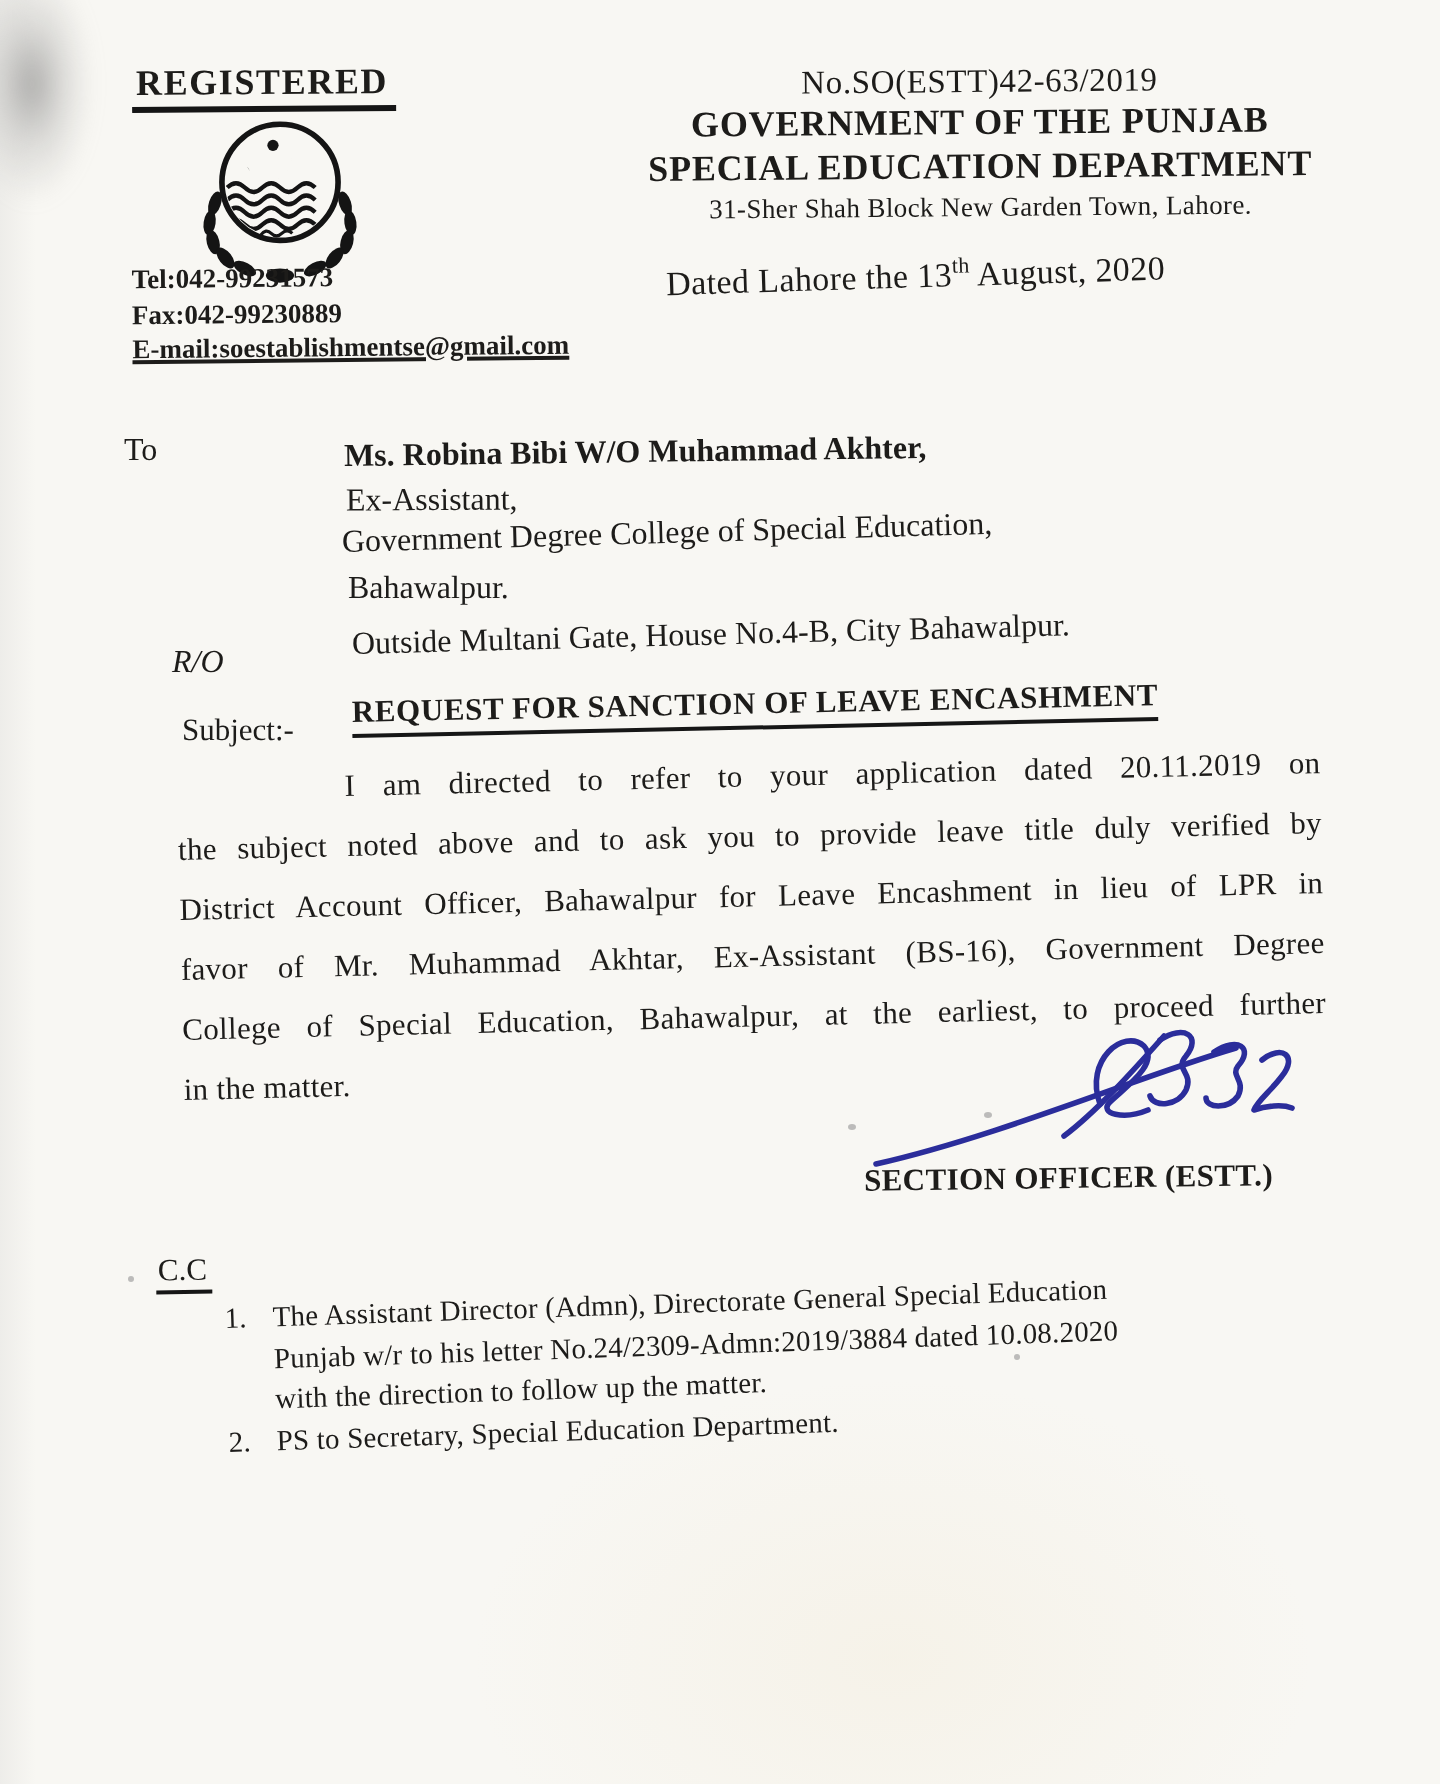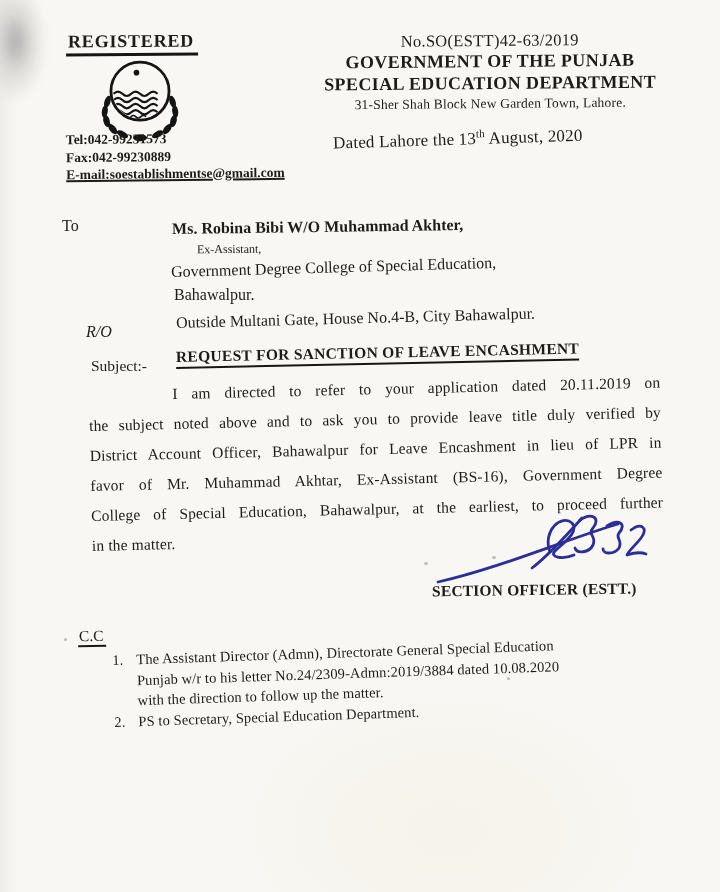--- a/index.html
+++ b/index.html
@@ -32,21 +32,21 @@
   .contact{left:66px;top:130px;font-weight:700;font-size:13.5px;line-height:17.5px;transform:rotate(-.6deg);}
   .contact .email{text-decoration:underline;text-decoration-thickness:1.5px;}
   .head-block{left:295px;top:31px;width:390px;text-align:center;transform:rotate(-.5deg);}
   .refno{font-size:16.5px;letter-spacing:.3px;}
   .org{font-size:18px;font-weight:700;letter-spacing:.4px;line-height:21.5px;}
   .office-addr{font-size:13.5px;margin-top:2px;letter-spacing:.2px;}
   .date-line{left:333px;top:128px;font-size:17px;transform:rotate(-1.8deg);letter-spacing:.2px;}
   .date-line sup{font-size:11px;}
   .to-label{left:62px;top:201px;font-size:16px;margin-top:16px;}
   .rcpt-name{left:172px;top:218px;font-size:16px;font-weight:700;transform:rotate(-.8deg);}
-  .rcpt-desig{left:173px;top:242px;font-size:12px;transform:rotate(-.4deg);margin-left:24px;}
+  .rcpt-desig{left:173px;top:242px;font-size:16px;transform:rotate(-.4deg);}
   .rcpt-inst{left:171px;top:263px;font-size:16px;transform:rotate(-1.6deg);transform-origin:left center;}
   .rcpt-city{left:174px;top:286px;font-size:16px;}
   .ro-label{left:86px;top:323px;font-size:16px;font-style:italic;}
   .ro-value{left:176px;top:314px;font-size:16px;transform:rotate(-1.5deg);transform-origin:left center;}
   .subject-label{left:91px;top:357px;font-size:15.5px;}
   .subject-title{
     left:176px;top:348px;font-size:15.5px;font-weight:700;letter-spacing:.3px;
     border-bottom:2.5px solid #161616;padding-bottom:1px;
     transform:rotate(-1.2deg);transform-origin:left center;
   }

